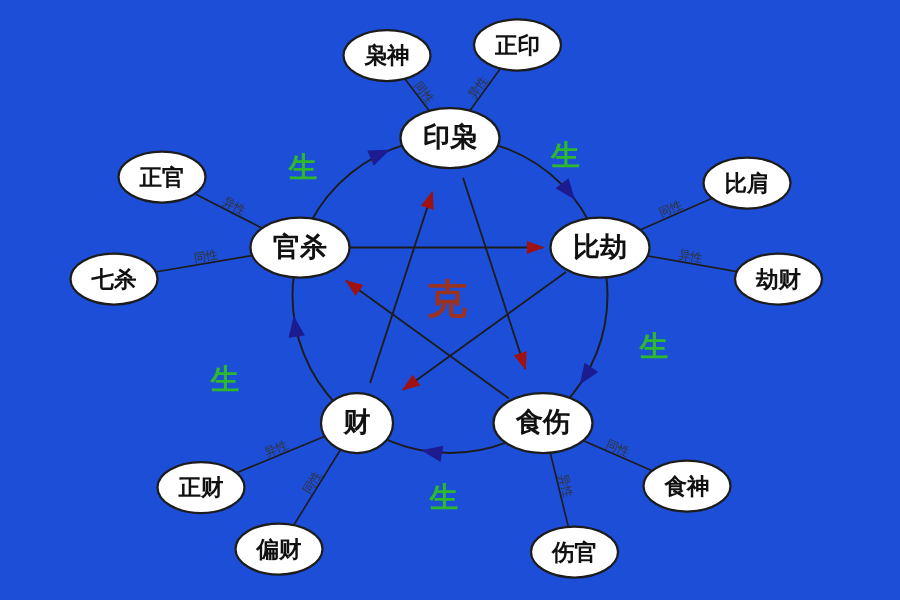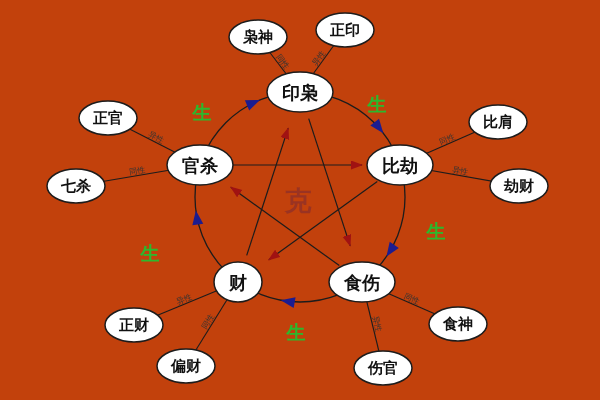--- a/index.html
+++ b/index.html
@@ -1,19 +1,19 @@
 <!DOCTYPE html>
 <html><head>
 <meta charset="utf-8">
 <style>
   html,body{margin:0;padding:0;background:#ffffff;}
   .stage{
     position:relative;
     width:600px;height:400px;
-    background:#c2410c;
+    background:#1d4ed8;
     overflow:hidden;
     font-family:"DejaVu Sans",sans-serif;
   }
   svg{display:block;}
   .node-label{font-weight:bold;fill:#111;}
   .edge-label{fill:#333;font-weight:normal;}
 </style>
 </head>
 <body>
 

